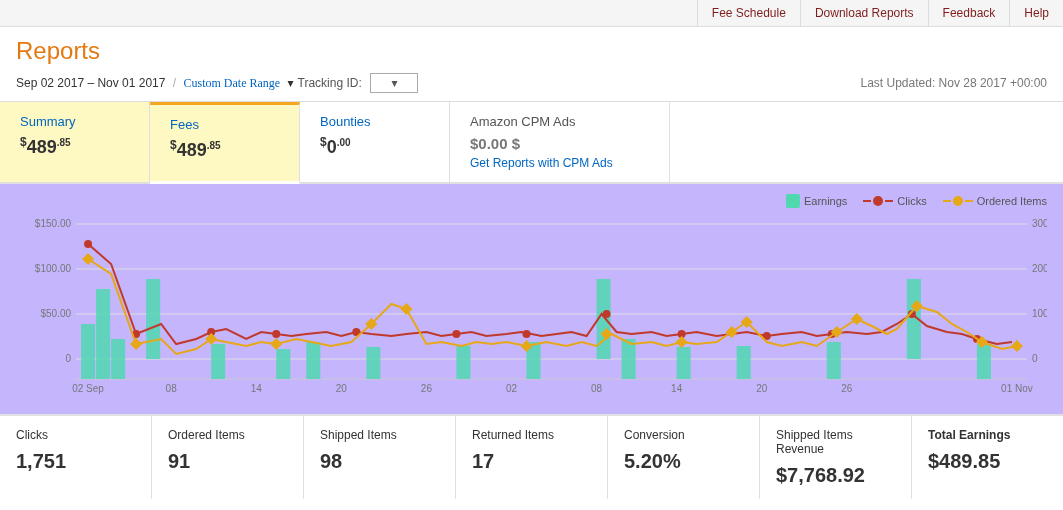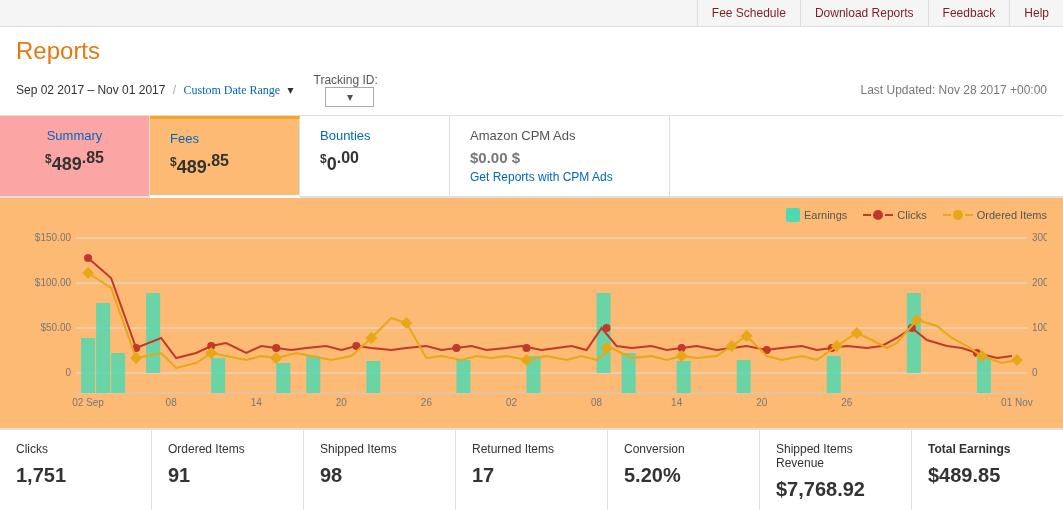--- a/index.html
+++ b/index.html
@@ -43,74 +43,73 @@
     }
     .date-range {
       color: #333;
     }
     .date-range a {
       color: #0066c0;
       text-decoration: none;
       font-family: Liberation Serif, serif;
     }
     .date-sep { margin: 0 4px; color: #aaa; }
-    .tracking-section { margin-left: 20px; display: flex; align-items: center; flex-direction: column; }
+    .tracking-section { margin-left: 4px; display: flex; align-items: center; }
     .tracking-dropdown { margin-left: 8px; border: 1px solid #aaa; padding: 2px 20px 2px 4px; position: relative; cursor: pointer; background: #fff; font-size: 12px; }
     .last-updated { margin-left: auto; color: #777; }
 
     
     .summary-cards {
       display: flex;
       border-bottom: 2px solid #e0e0e0;
       margin: 0;
     }
     .card {
       padding: 12px 20px;
       border-right: 1px solid #e0e0e0;
       min-width: 150px;
     }
     .card.active-card {
       border-top: 3px solid #f5a623;
-      background: #fdba74;
+      background: #fef9c3;
       border-bottom: 3px solid #fff;
       margin-bottom: -2px;
       position: relative;
       z-index: 1;
     }
     .card.summary-card {
-      background: #fca5a5;
-      text-align: center;
+      background: #fef9c3;
     }
     .card-title {
       font-size: 13px;
       color: #0066c0;
       margin-bottom: 6px;
     }
     .card-title.grey { color: #555; }
     .card-amount {
       font-size: 18px;
       font-weight: bold;
       color: #333;
     }
     .card-amount sup {
       font-size: 12px;
       vertical-align: super;
     }
     .card-amount .cents {
-      font-size: 16px;
+      font-size: 10px;
       vertical-align: super;
     }
     .cpm-link { color: #0066c0; text-decoration: none; font-size: 12px; display: block; margin-top: 4px; }
 
     
     .chart-area {
       padding: 10px 16px;
       position: relative;
       height: 230px;
-      background: #fdba74;
+      background: #c4b5fd;
     }
     .chart-legend {
       display: flex;
       justify-content: flex-end;
       gap: 16px;
       font-size: 11px;
       color: #555;
       margin-bottom: 6px;
     }
     .legend-item { display: flex; align-items: center; gap: 4px; }

